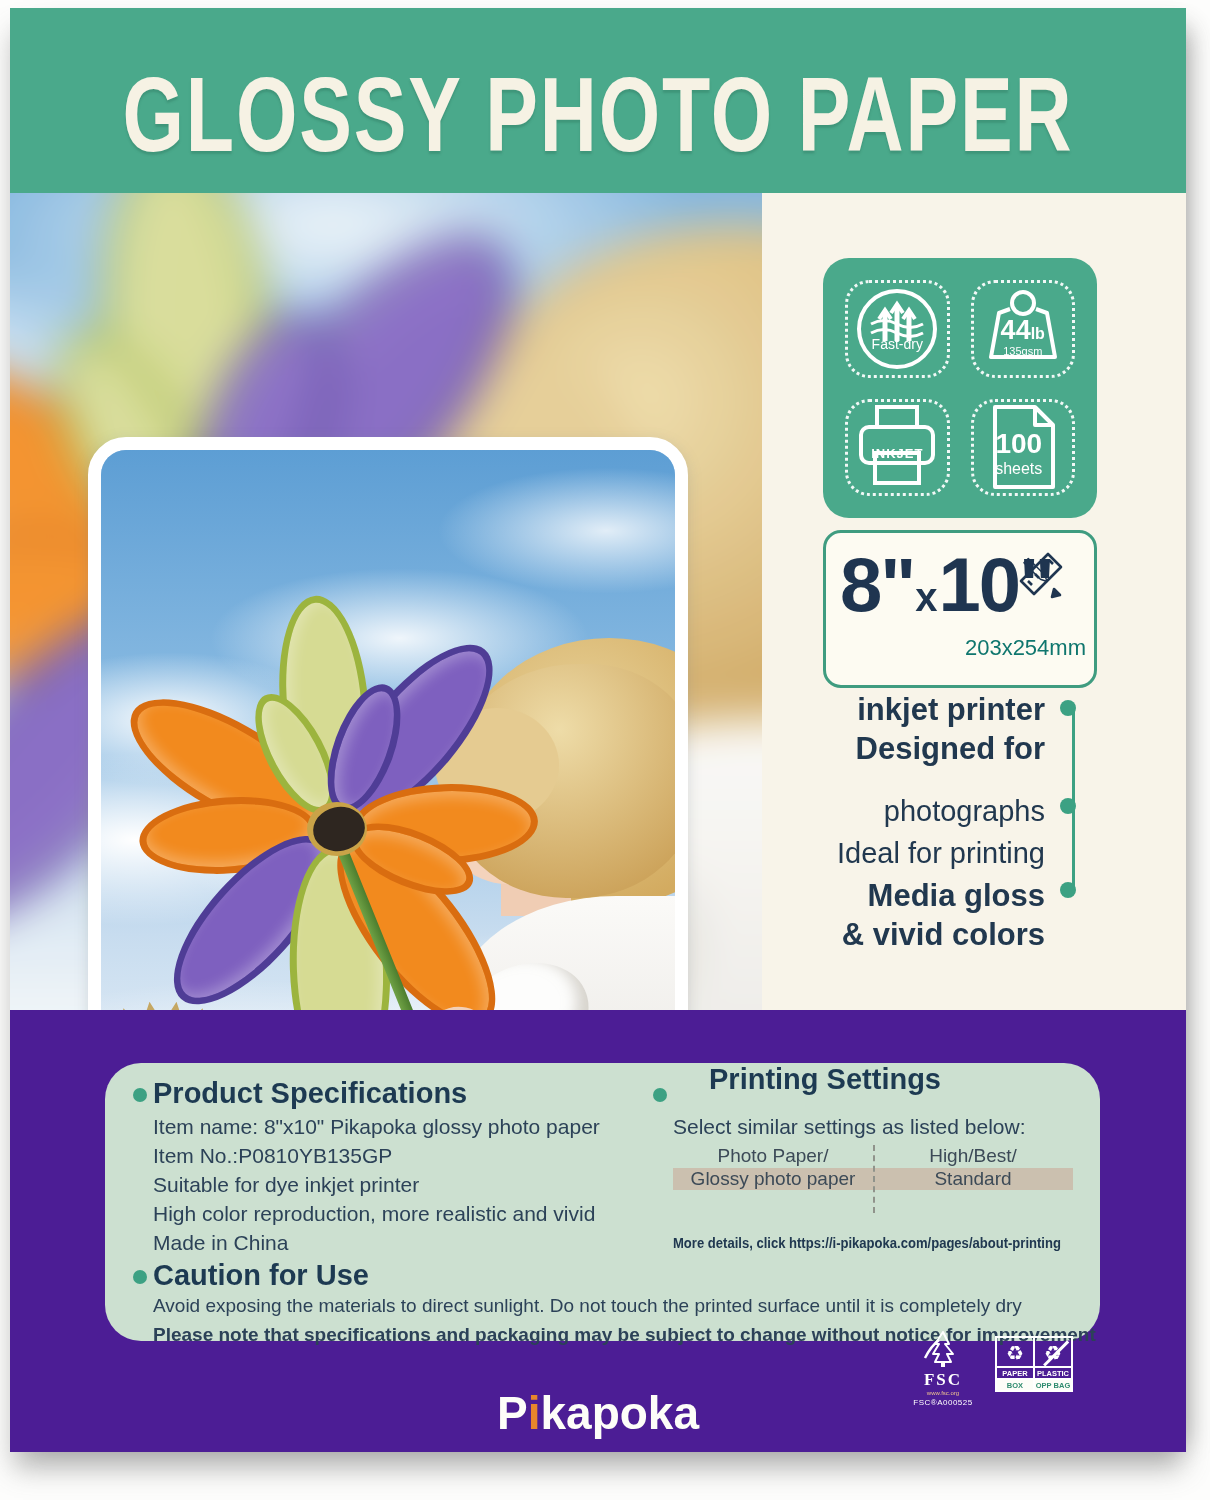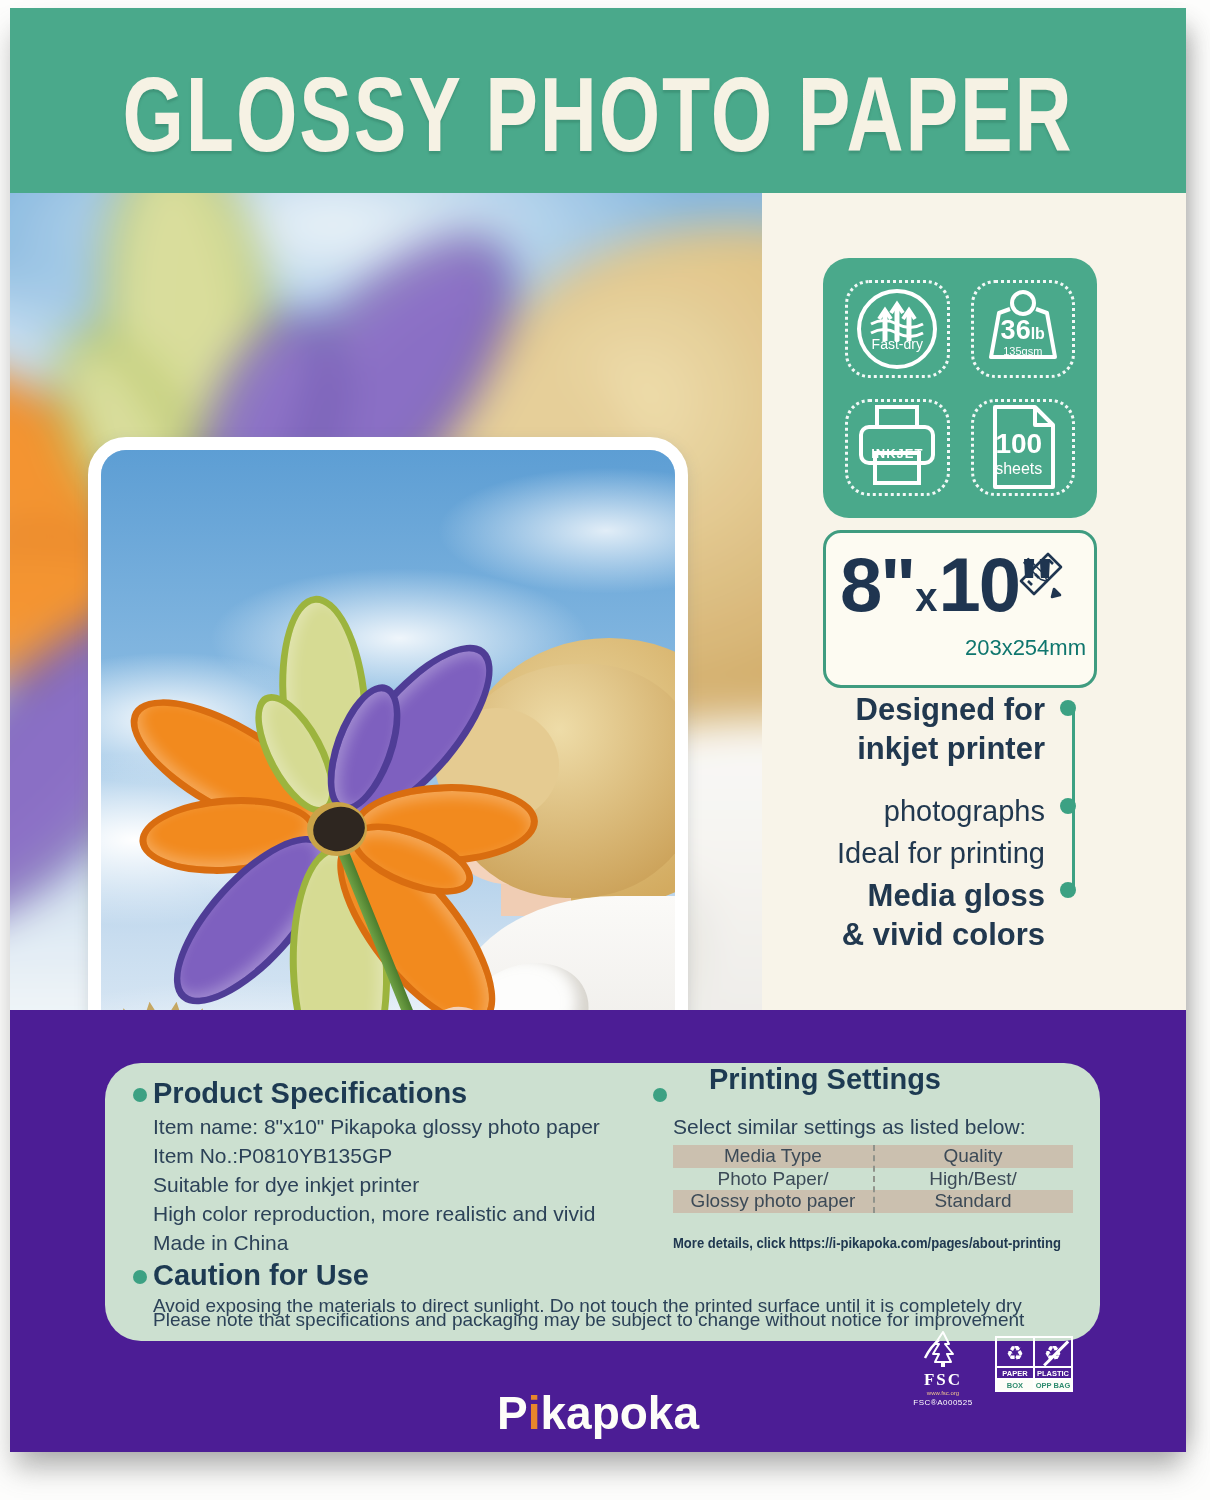--- a/index.html
+++ b/index.html
@@ -242,21 +242,21 @@
                 <path d="M52 36 L58 27 L64 36"></path>
             </g>
           </svg>
           <div class="ic-label fastdry-label">Fast-dry</div>
         </div>
         <div class="icon-cell">
           <svg width="92" height="92" viewBox="0 0 92 92" fill="none" stroke="#ffffff">
             <circle cx="46" cy="20" r="11" stroke-width="4"></circle>
             <path d="M33 26 L22 30 L14 74 L78 74 L70 30 L59 26" stroke-width="4" stroke-linejoin="round"></path>
           </svg>
-          <div class="ic-label w-big"><span>36</span><small>lb</small></div>
+          <div class="ic-label w-big"><span>44</span><small>lb</small></div>
           <div class="ic-label w-sub">135gsm</div>
         </div>
         <div class="icon-cell">
           <svg width="96" height="96" viewBox="0 0 96 96" fill="none" stroke="#ffffff">
             <rect x="28" y="8" width="40" height="20" stroke-width="4"></rect>
             <rect x="12" y="28" width="72" height="36" rx="8" stroke-width="4"></rect>
             <rect x="26" y="54" width="44" height="30" stroke-width="4"></rect>
           </svg>
           <div class="ic-label inkjet-label">INKJET</div>
         </div>
@@ -282,22 +282,22 @@
           <path d="M9 36 L36 9 L49 22 L22 49 Z"></path>
           <path d="M16 36 L20 40 M23 29 L27 33 M30 22 L34 26 M37 15 L41 19"></path>
           <path d="M14 10 L44 40 L48 52 L36 48 L6 18 Z" transform="translate(2,-2) scale(0.55) translate(12,18)"></path>
           <path d="M42 44 L48 50 L40 52 Z" fill="#1f3550"></path>
         </svg>
       </div>
       <div class="sz-mm">203x254mm</div>
     </div>
 
     <div class="feature f1 feat-bold">
-      <div>Designed for</div>
-        <div>inkjet printer</div>
+      <div>inkjet printer</div>
+        <div>Designed for</div>
     </div>
     <div class="feature f2 feat-reg">
       <div>photographs</div>
         <div>Ideal for printing</div>
     </div>
     <div class="feature f3 feat-bold">
       <div>Media gloss</div>
         <div>&amp; vivid colors</div>
     </div>
     <div class="tl-line"></div>
@@ -313,40 +313,36 @@
         <div class="spec-line" style="top:52px;">Item name: 8"x10" Pikapoka glossy photo paper</div>
         <div class="spec-line" style="top:81px;">Item No.:P0810YB135GP</div>
         <div class="spec-line" style="top:110px;">Suitable for dye inkjet printer</div>
         <div class="spec-line" style="top:139px;">High color reproduction, more realistic and vivid</div>
         <div class="spec-line" style="top:168px;">Made in China</div>
 
         <span class="bullet" style="left:548px; top:25px;"></span>
         <div class="p-head" style="left:568px; top:0;margin-left:36px;">Printing Settings</div>
         <div class="sub-line" style="left:568px; top:52px;">Select similar settings as listed below:</div>
         <div class="ptable">
-          <div class="prow tan">
-            <div class="pcell">Media Type</div>
-            <div class="pcell">Quality</div>
-          </div>
           <div class="prow">
             <div class="pcell">Photo Paper/</div>
             <div class="pcell">High/Best/</div>
           </div>
           <div class="prow tan">
             <div class="pcell">Glossy photo paper</div>
             <div class="pcell">Standard</div>
           </div>
           <div class="pdivider"></div>
         </div>
         <div class="note">More details, click https://i-pikapoka.com/pages/about-printing</div>
 
         <span class="bullet" style="left:28px; top:207px;"></span>
         <div class="p-head" style="left:48px; top:196px;">Caution for Use</div>
         <div class="caution-line" style="top:232px;">Avoid exposing the materials to direct sunlight. Do not touch the printed surface until it is completely dry</div>
-        <div class="caution-line" style="top:246px;">Please note that specifications and packaging may be subject to change without notice for improvement</div>
+        <div class="caution-line" style="top:261px;font-weight:bold;">Please note that specifications and packaging may be subject to change without notice for improvement</div>
       </div>
 
       <div class="fsc">
         <svg width="44" height="40" viewBox="0 0 44 40" fill="none" stroke="#ffffff">
           <path d="M4 30 Q10 18 18 12" stroke-width="2.5" fill="none"></path>
           <path d="M22 4 L14 16 h4 L12 26 h6 L14 34 h16 L26 26 h6 L24 16 h4 Z" stroke-width="2" stroke-linejoin="round"></path>
           <path d="M21 34 v5 M23 34 v5" stroke-width="2"></path>
         </svg>
         <div class="fsc-name">FSC</div>
         <div class="fsc-url">www.fsc.org</div>

